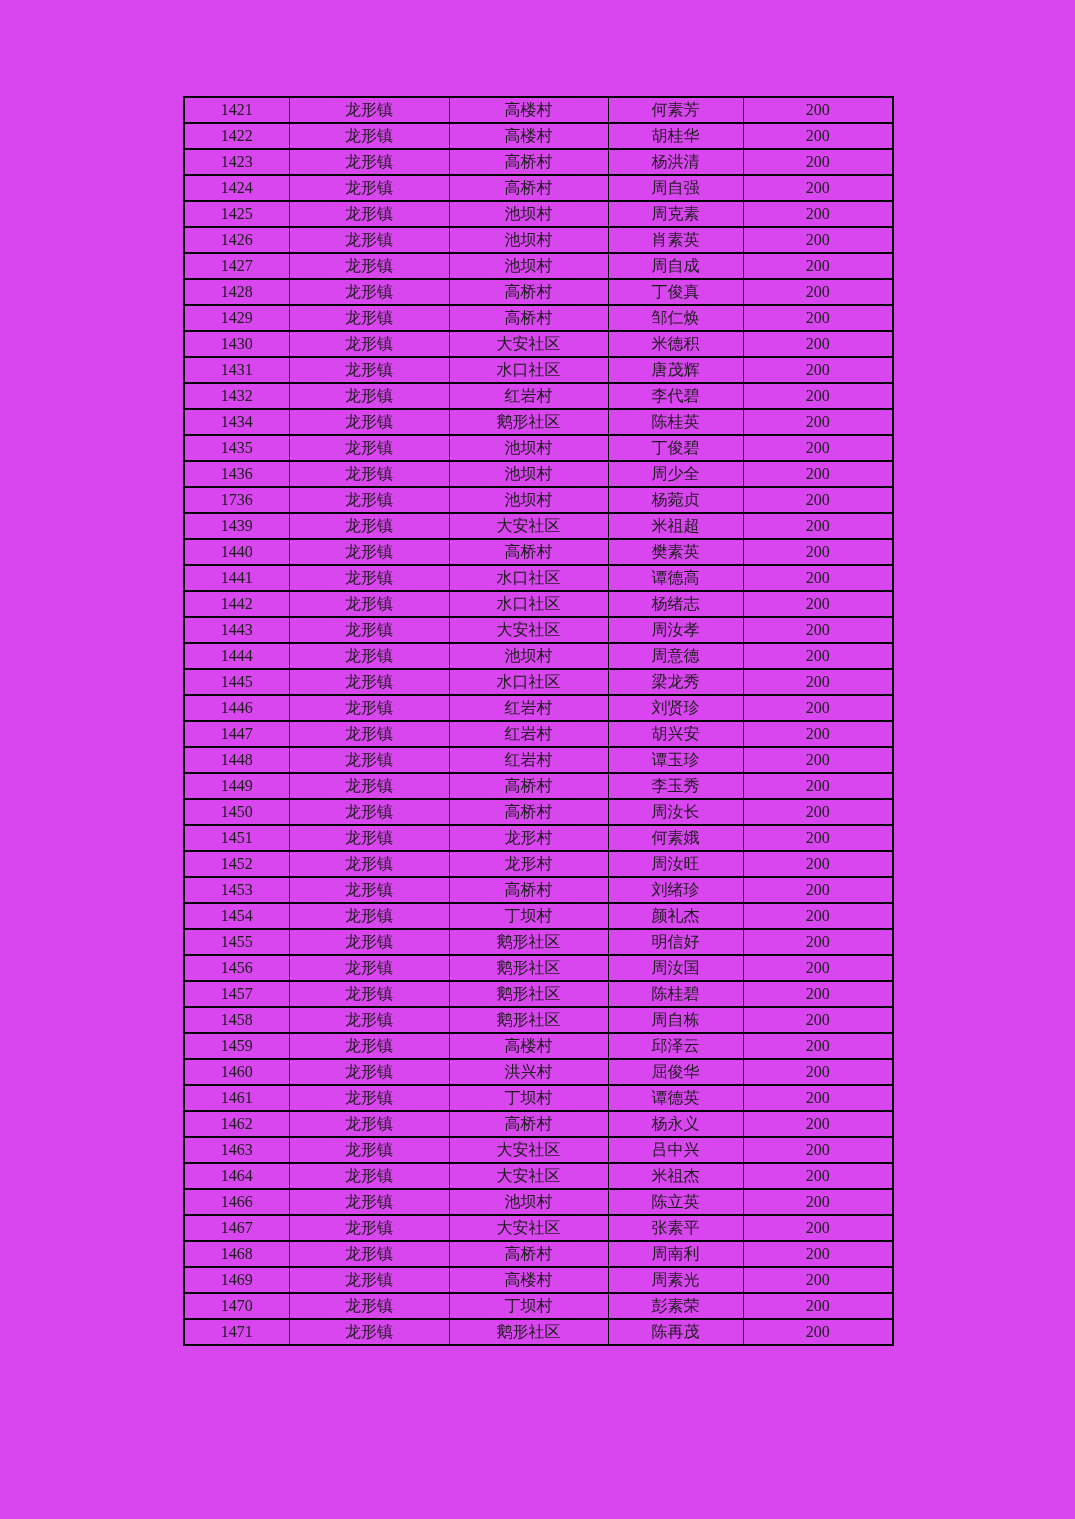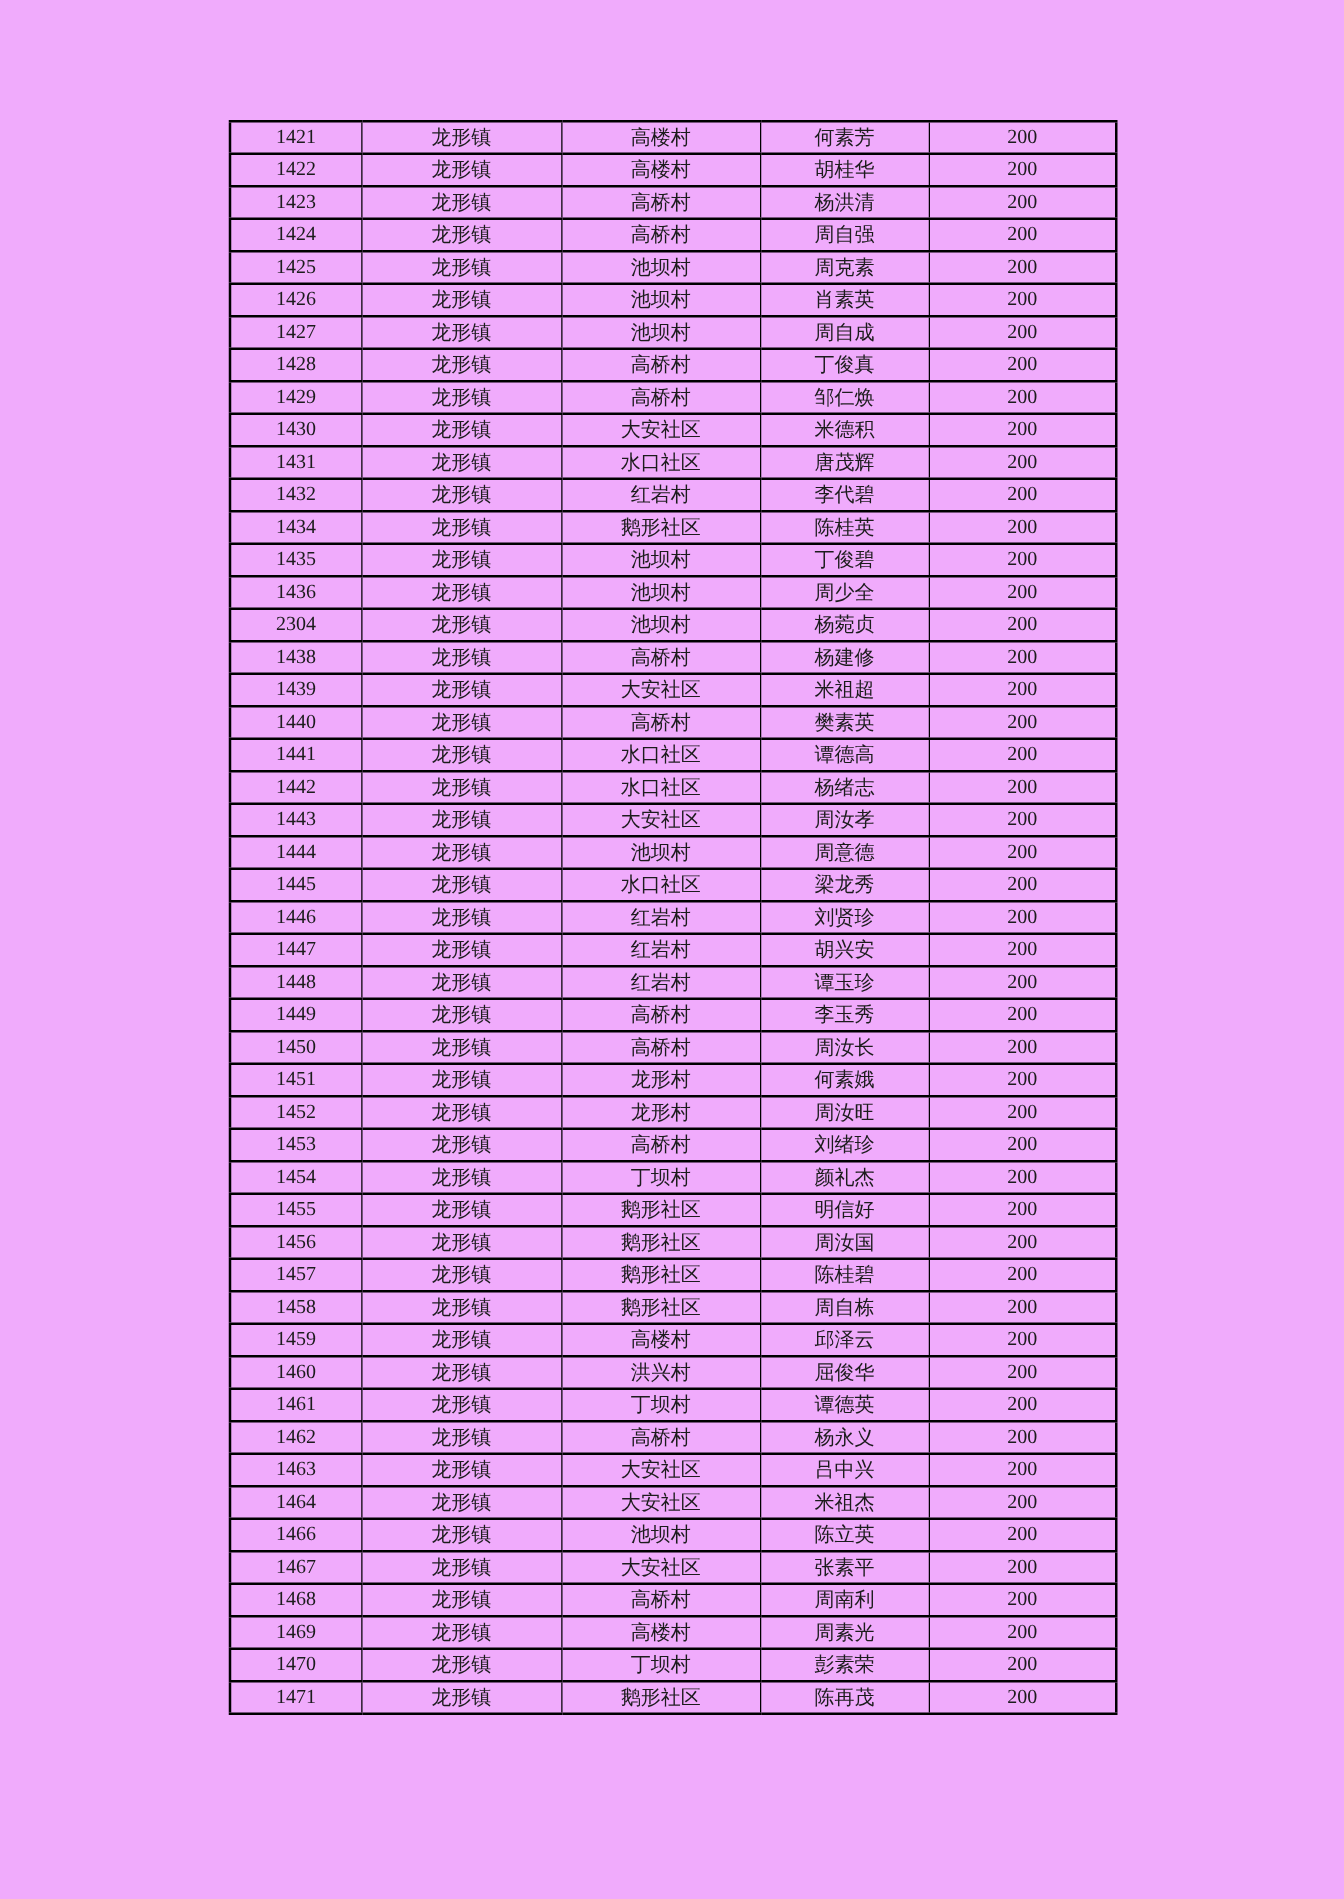--- a/index.html
+++ b/index.html
@@ -4,21 +4,21 @@
 <style>
   html, body {
     margin: 0;
     padding: 0;
     background: #ffffff;
   }
   .page {
     position: relative;
     width: 1075px;
     height: 1519px;
-    background: #f0abfc;
+    background: #d946ef;
     overflow: hidden;
     font-family: "Liberation Serif", "DejaVu Serif", serif;
   }
   table.roster {
     position: absolute;
     left: 183px;
     top: 96px;
     width: 709px;
     border-collapse: collapse;
     table-layout: fixed;
@@ -158,31 +158,24 @@
           <td>200</td>
         </tr>
         <tr>
           <td>1436</td>
           <td>龙形镇</td>
           <td>池坝村</td>
           <td>周少全</td>
           <td>200</td>
         </tr>
         <tr>
-          <td>2304</td>
+          <td>1736</td>
           <td>龙形镇</td>
           <td>池坝村</td>
           <td>杨菀贞</td>
-          <td>200</td>
-        </tr>
-        <tr>
-          <td>1438</td>
-          <td>龙形镇</td>
-          <td>高桥村</td>
-          <td>杨建修</td>
           <td>200</td>
         </tr>
         <tr>
           <td>1439</td>
           <td>龙形镇</td>
           <td>大安社区</td>
           <td>米祖超</td>
           <td>200</td>
         </tr>
         <tr>

